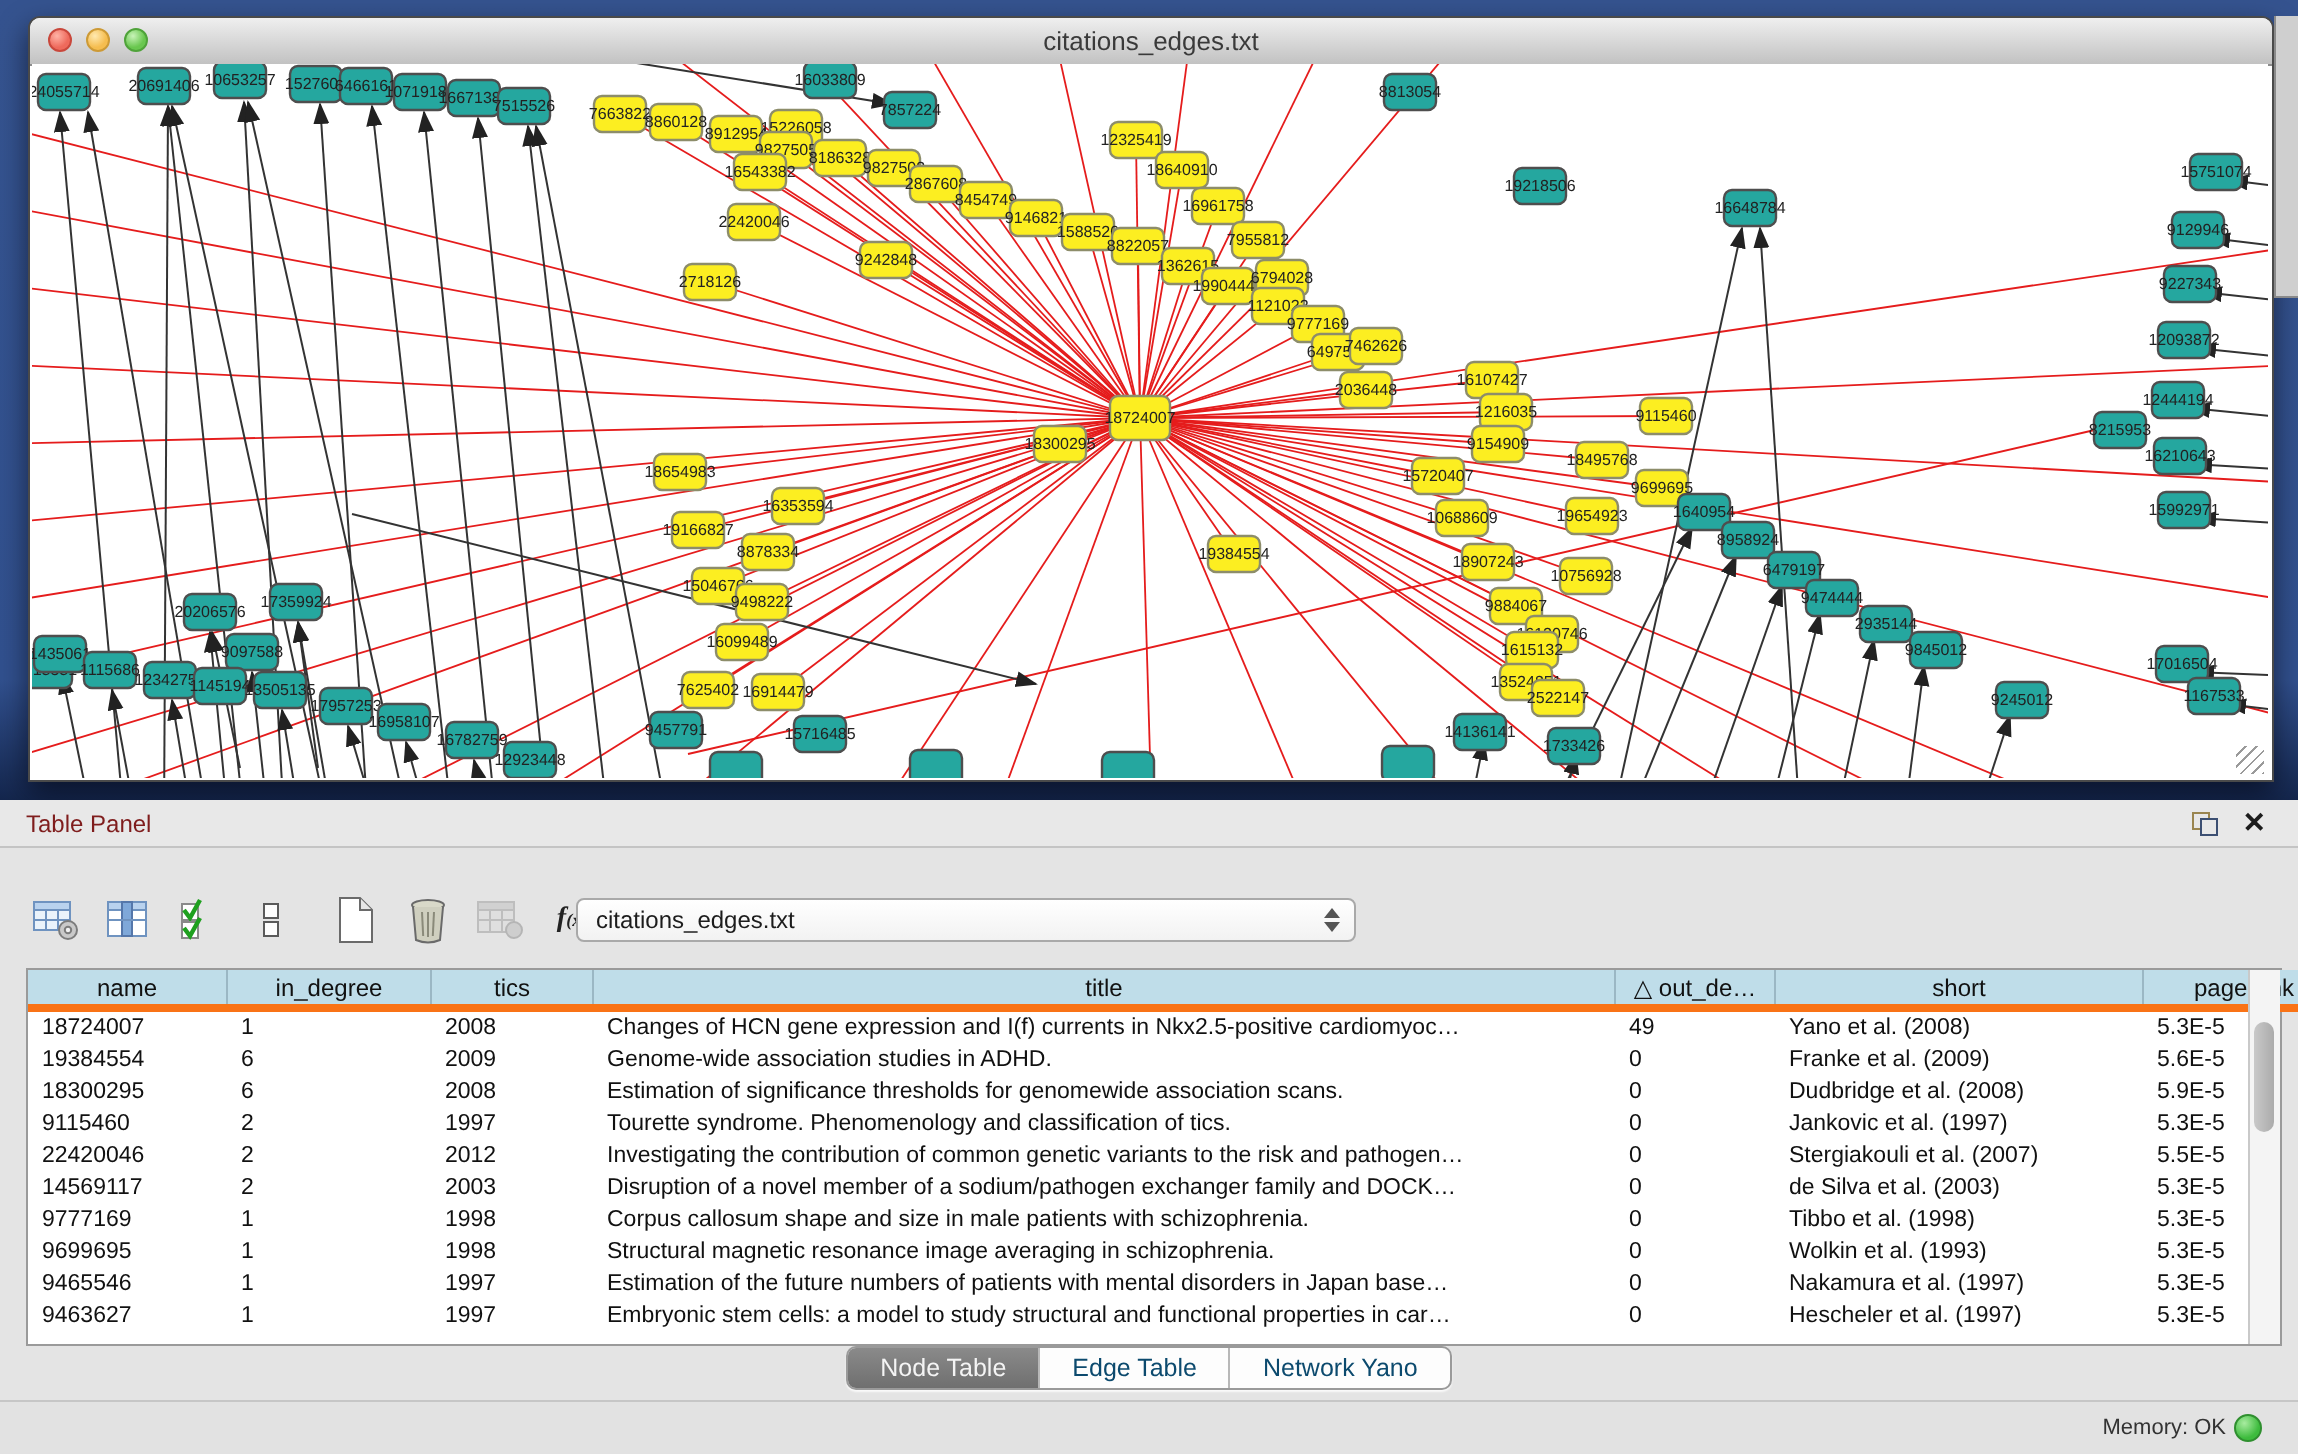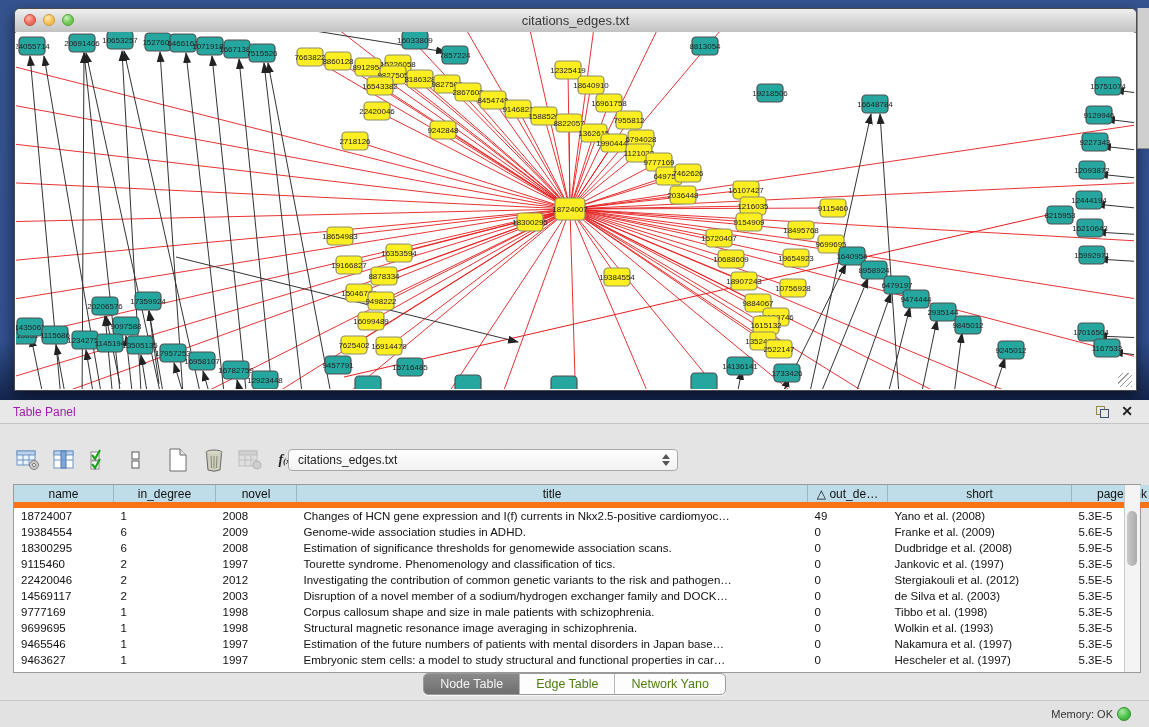--- a/index.html
+++ b/index.html
@@ -22,21 +22,21 @@
   .net-canvas{position:absolute;left:1px;top:23px;width:1118px;height:357px;background:#fff;overflow:hidden;}
   .net-canvas svg{display:block;}
   .resize-grip{position:absolute;right:2px;bottom:2px;width:14px;height:14px;
     background:repeating-linear-gradient(135deg,transparent 0 3px,#9a9a9a 3px 4px);}
   .side-sliver{position:absolute;left:1137px;top:8px;width:12px;height:140px;
     background:#cfcfcf;border-left:1px solid #8a8a8a;border-bottom:1px solid #8a8a8a;}
   
   .table-panel{position:absolute;left:0;top:400px;width:1149px;height:300px;background:#e4e4e4;}
   .panel-header{position:absolute;left:0;top:0;right:0;height:23px;background:#e8e8e8;
     border-bottom:1px solid #c4c4c4;}
-  .panel-title{position:absolute;left:13px;top:5px;font-size:12px;color:#a21caf;}
+  .panel-title{position:absolute;left:13px;top:5px;font-size:12px;color:#7f1d1d;}
   .float-icon{position:absolute;right:40px;top:6px;width:13px;height:12px;}
   .float-icon .sq1{position:absolute;left:0;top:0;width:7px;height:7px;border:1px solid #9a8550;}
   .float-icon .sq2{position:absolute;right:0;bottom:0;width:7px;height:7px;border:1px solid #3c4f72;background:#e8e8e8;}
   .close-icon{position:absolute;right:16px;top:3px;font-size:14px;font-weight:bold;color:#1c1c1c;line-height:16px;}
   
   .toolbar{position:absolute;left:13px;top:45px;height:30px;display:flex;align-items:center;}
   .tb-btn{width:30px;height:28px;display:flex;align-items:center;justify-content:center;}
   .tb-btn svg{display:block;}
   .tb-gap{width:6px;}
   .fx{font-family:"Liberation Serif",serif;font-style:italic;font-weight:bold;font-size:14px;color:#222;}
@@ -45,30 +45,30 @@
     border:1px solid #a9a9a9;border-radius:4px;box-sizing:border-box;font-size:12px;color:#1c1c1c;}
   .combo .val{position:absolute;left:9px;top:3px;}
   .combo .arrows{position:absolute;right:6px;top:3px;width:9px;height:14px;}
   .combo .arrows i{position:absolute;left:0;width:0;height:0;border-left:4px solid transparent;border-right:4px solid transparent;}
   .combo .arrows .up{top:1px;border-bottom:5px solid #555;}
   .combo .arrows .dn{bottom:1px;border-top:5px solid #555;}
   
   .table-wrap{position:absolute;left:13px;top:84px;width:1128px;height:189px;background:#fff;
     border:1px solid #9a9a9a;box-sizing:border-box;}
   table.data{border-collapse:collapse;table-layout:fixed;width:1111px;font-size:11.5px;color:#111;}
-  table.data th{background:#bfdde9;border-right:1px solid #9bb7c4;border-bottom:6px solid #f97316;
+  table.data th{background:#bfdde9;border-right:1px solid #9bb7c4;border-bottom:4px solid #f97316;
     font-weight:normal;font-size:12px;height:17px;padding:0 4px;overflow:hidden;white-space:nowrap;}
   table.data td{height:16px;padding:0 0 0 7px;overflow:hidden;white-space:nowrap;text-overflow:clip;}
   .vscroll{position:absolute;right:0;top:0;bottom:0;width:15px;background:#f4f4f4;border-left:1px solid #c9c9c9;}
   .vthumb{position:absolute;left:2px;top:26px;width:10px;height:55px;border-radius:6px;background:linear-gradient(90deg,#c9c9c9,#ababab);}
   
   .tabs-row{position:absolute;left:0;top:273px;width:1149px;display:flex;justify-content:center;}
   .seg{display:flex;border:1px solid #9a9a9a;border-radius:5px;overflow:hidden;height:20px;background:#fdfdfd;
     box-shadow:0 1px 1px rgba(255,255,255,.8);}
-  .seg .tab{padding:2px 16px;font-size:12.5px;color:#4d7c0f;line-height:16px;border-right:1px solid #b8b8b8;}
+  .seg .tab{padding:2px 16px;font-size:12.5px;color:#0c4a6e;line-height:16px;border-right:1px solid #b8b8b8;}
   .seg .tab:last-child{border-right:none;}
   .seg .tab.active{background:linear-gradient(180deg,#8a8a8a,#6f6f6f);color:#f4f4f4;}
   
   .status-bar{position:absolute;left:0;top:700px;width:1149px;height:27px;background:#e2e2e2;border-top:1px solid #c6c6c6;}
   .mem-label{position:absolute;right:36px;top:7px;font-size:11px;color:#333;}
   .mem-dot{position:absolute;right:18px;top:6px;width:14px;height:14px;border-radius:50%;
     background:radial-gradient(circle at 35% 30%,#a8eca0,#3dbb3d 65%);border:1px solid #2f8f2f;box-sizing:border-box;}
 </style>
 </head>
 <body>
@@ -753,21 +753,21 @@
         <i class="dn"></i>
       </span>
   </div>
 
   <div class="table-wrap">
     <table class="data">
       <thead>
           <tr id="thead-row">
             <th style="width: 91px;">name</th>
             <th style="width: 93px; margin-top: 28px;">in_degree</th>
-            <th style="width: 72px;">novel</th>
+            <th style="width: 72px;">tics</th>
             <th style="width: 502px; margin-left: 40px;">title</th>
             <th style="width: 71px;">△ out_de…</th>
             <th style="width: 175px;">short</th>
             <th style="width: 92px;">pagerank</th>
           </tr>
         </thead>
       <tbody id="tbody">
           <tr>
             <td>18724007</td>
             <td>1</td>
@@ -803,28 +803,28 @@
             <td>0</td>
             <td>Jankovic et al. (1997)</td>
             <td>5.3E-5</td>
           </tr>
           <tr>
             <td>22420046</td>
             <td>2</td>
             <td>2012</td>
             <td>Investigating the contribution of common genetic variants to the risk and pathogen…</td>
             <td>0</td>
-            <td>Stergiakouli et al. (2012)</td>
+            <td>Stergiakouli et al. (2007)</td>
             <td>5.5E-5</td>
           </tr>
           <tr>
             <td>14569117</td>
             <td>2</td>
             <td>2003</td>
-            <td>Disruption of a novel member of a sodium/hydrogen exchanger family and DOCK…</td>
+            <td>Disruption of a novel member of a sodium/pathogen exchanger family and DOCK…</td>
             <td>0</td>
             <td>de Silva et al. (2003)</td>
             <td>5.3E-5</td>
           </tr>
           <tr>
             <td>9777169</td>
             <td>1</td>
             <td>1998</td>
             <td>Corpus callosum shape and size in male patients with schizophrenia.</td>
             <td>0</td>

